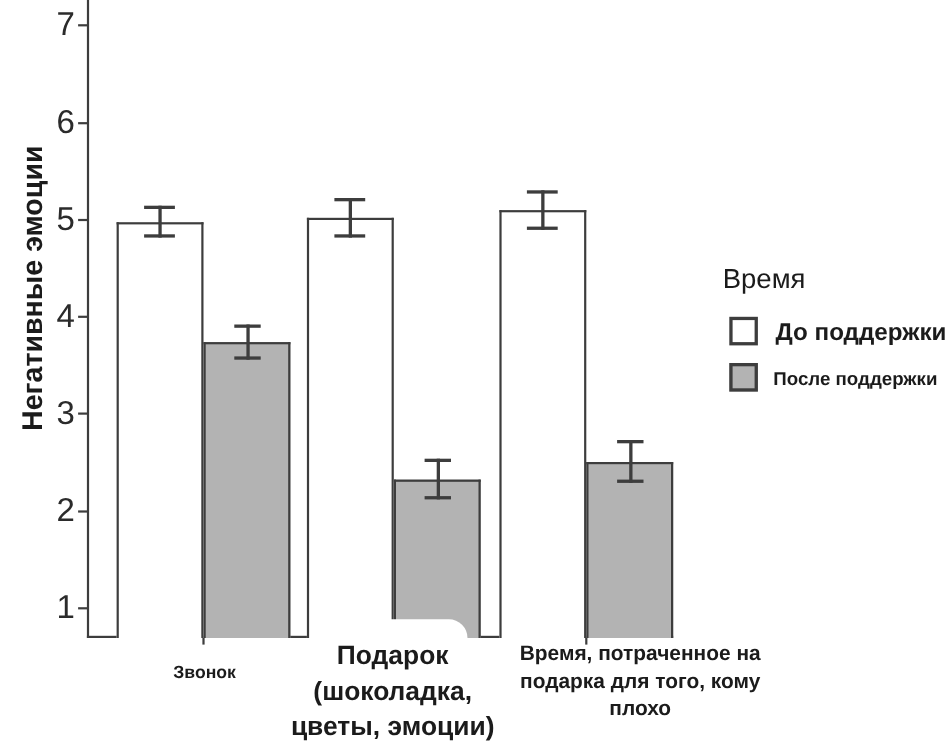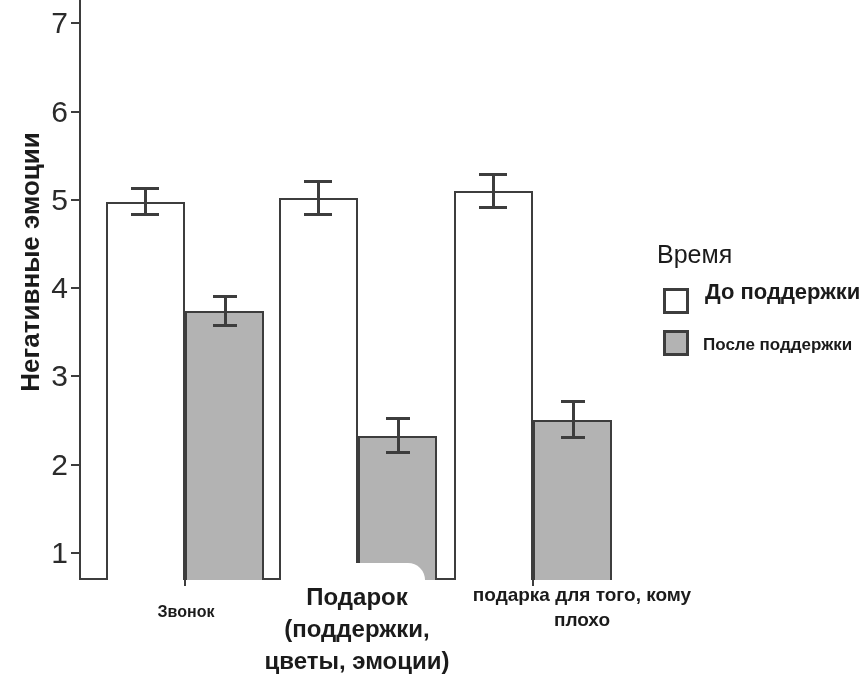--- a/index.html
+++ b/index.html
@@ -32,21 +32,21 @@
   #y-axis-title { left:30px; top:262px; transform:translate(-50%,-50%) rotate(-90deg);
                   font-size:26px; font-weight:bold; white-space:nowrap; }
   
   #legend { left:655px; top:240px; width:207px; height:130px; z-index:5; }
   #legend-title { position:absolute; left:2px; top:0; font-size:25px; font-weight:normal; }
   .legend-swatch { position:absolute; left:8px; width:26px; height:26px;
                    box-sizing:border-box; border:3px solid #3d3d3d; }
   #legend-swatch-before { top:48px; background:#ffffff; }
   #legend-swatch-after  { top:90px; background:#b3b3b3; }
   .legend-label { position:absolute; font-weight:bold; white-space:nowrap; }
-  #legend-label-before { left:50px; top:39px; font-size:22px; }
+  #legend-label-before { left:50px; top:49px; font-size:22px; }
   #legend-label-after  { left:48px; top:95px; font-size:17px; }
 </style>
 </head>
 <body>
 
 <div id="figure">
   <div class="abs" id="y-axis-title">Негативные эмоции</div>
 
   <div id="plot" class="abs" style="left:0;top:0;width:862px;height:677px;">
     <div class="abs" id="y-axis-line"></div>
@@ -104,24 +104,25 @@
         <div class="cap-bottom"></div>
       </div>
       <div class="abs x-tick" style="left: 183.5px; top: 578px;"></div>
       <div class="abs x-tick" style="left: 356.5px; top: 578px;"></div>
       <div class="abs x-tick" style="left: 532px; top: 578px;"></div>
       <div class="abs x-label" style="left: 56px; top: 598px; width: 260px; font-size: 16px; line-height: 27px;">
         <div>Звонок</div>
       </div>
       <div class="abs x-label" style="left: 207px; top: 581px; width: 300px; font-size: 24px; line-height: 32px;">
         <div>Подарок</div>
-        <div>(поддержки,</div>
+        <div>(шоколадка,</div>
         <div>цветы, эмоции)</div>
       </div>
       <div class="abs x-label" style="left: 432px; top: 582px; width: 300px; font-size: 19px; line-height: 25px;">
+        <div>Время, потраченное на</div>
         <div>подарка для того, кому</div>
         <div>плохо</div>
       </div>
     </div>
 
   <div class="abs" id="legend">
     <div id="legend-title">Время</div>
     <div class="legend-swatch" id="legend-swatch-before"></div>
     <div class="legend-label" id="legend-label-before">До поддержки</div>
     <div class="legend-swatch" id="legend-swatch-after"></div>

